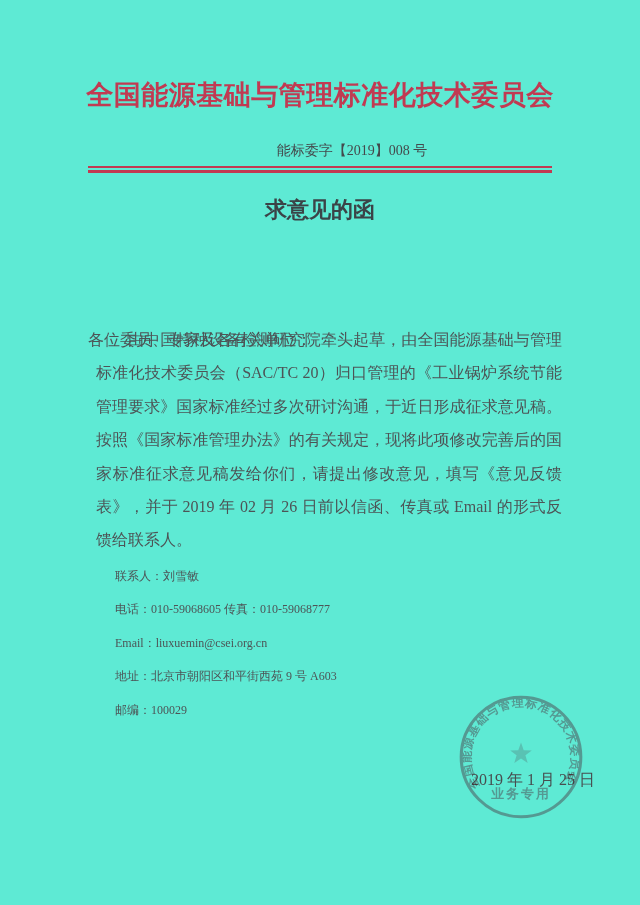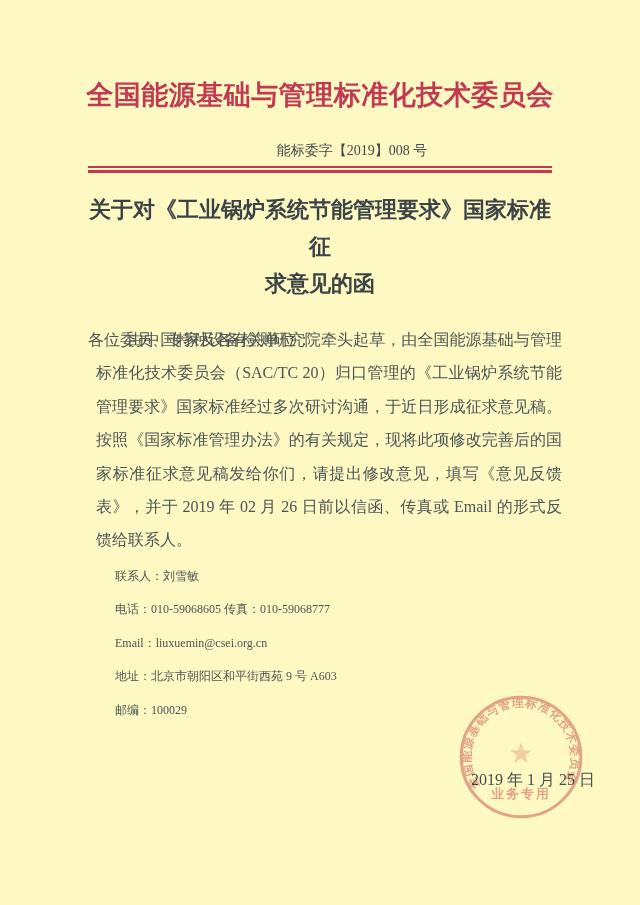--- a/index.html
+++ b/index.html
@@ -10,21 +10,21 @@
   }
   html,body{margin:0;padding:0;}
   body{
     width:640px;height:905px;
     background:#f4f4f4;
     font-family:"Liberation Serif","DejaVu Serif",serif;
   }
   .page{
     position:relative;
     width:640px;height:905px;
-    background:#fef9c3;
+    background:#5eead4;
     overflow:hidden;
   }
   .org-title{
     position:absolute;top:77px;left:0;width:640px;
     text-align:center;
     font-size:27px;font-weight:bold;
     letter-spacing:0.5px;
     color:var(--accent-red,#c13a52);
   }
   .doc-number{
@@ -110,21 +110,20 @@
 
 <div class="page">
 
   <div class="org-title">全国能源基础与管理标准化技术委员会</div>
 
   <div class="doc-number">能标委字【2019】008 号</div>
 
   <div class="divider"></div>
 
   <div class="letter-title">
-    <div>关于对《工业锅炉系统节能管理要求》国家标准征</div>
     <div>求意见的函</div>
   </div>
 
   <div class="salutation">各位委员、专家及各有关单位：</div>
 
   <div class="body-paragraph">由中国特种设备检测研究院牵头起草，由全国能源基础与管理标准化技术委员会（SAC/TC 20）归口管理的《工业锅炉系统节能管理要求》国家标准经过多次研讨沟通，于近日形成征求意见稿。按照《国家标准管理办法》的有关规定，现将此项修改完善后的国家标准征求意见稿发给你们，请提出修改意见，填写《意见反馈表》，并于 2019 年 02 月 26 日前以信函、传真或 Email 的形式反馈给联系人。</div>
 
   <div class="contact-block">
     <div>联系人：刘雪敏</div>
     <div>电话：010-59068605 传真：010-59068777</div>

